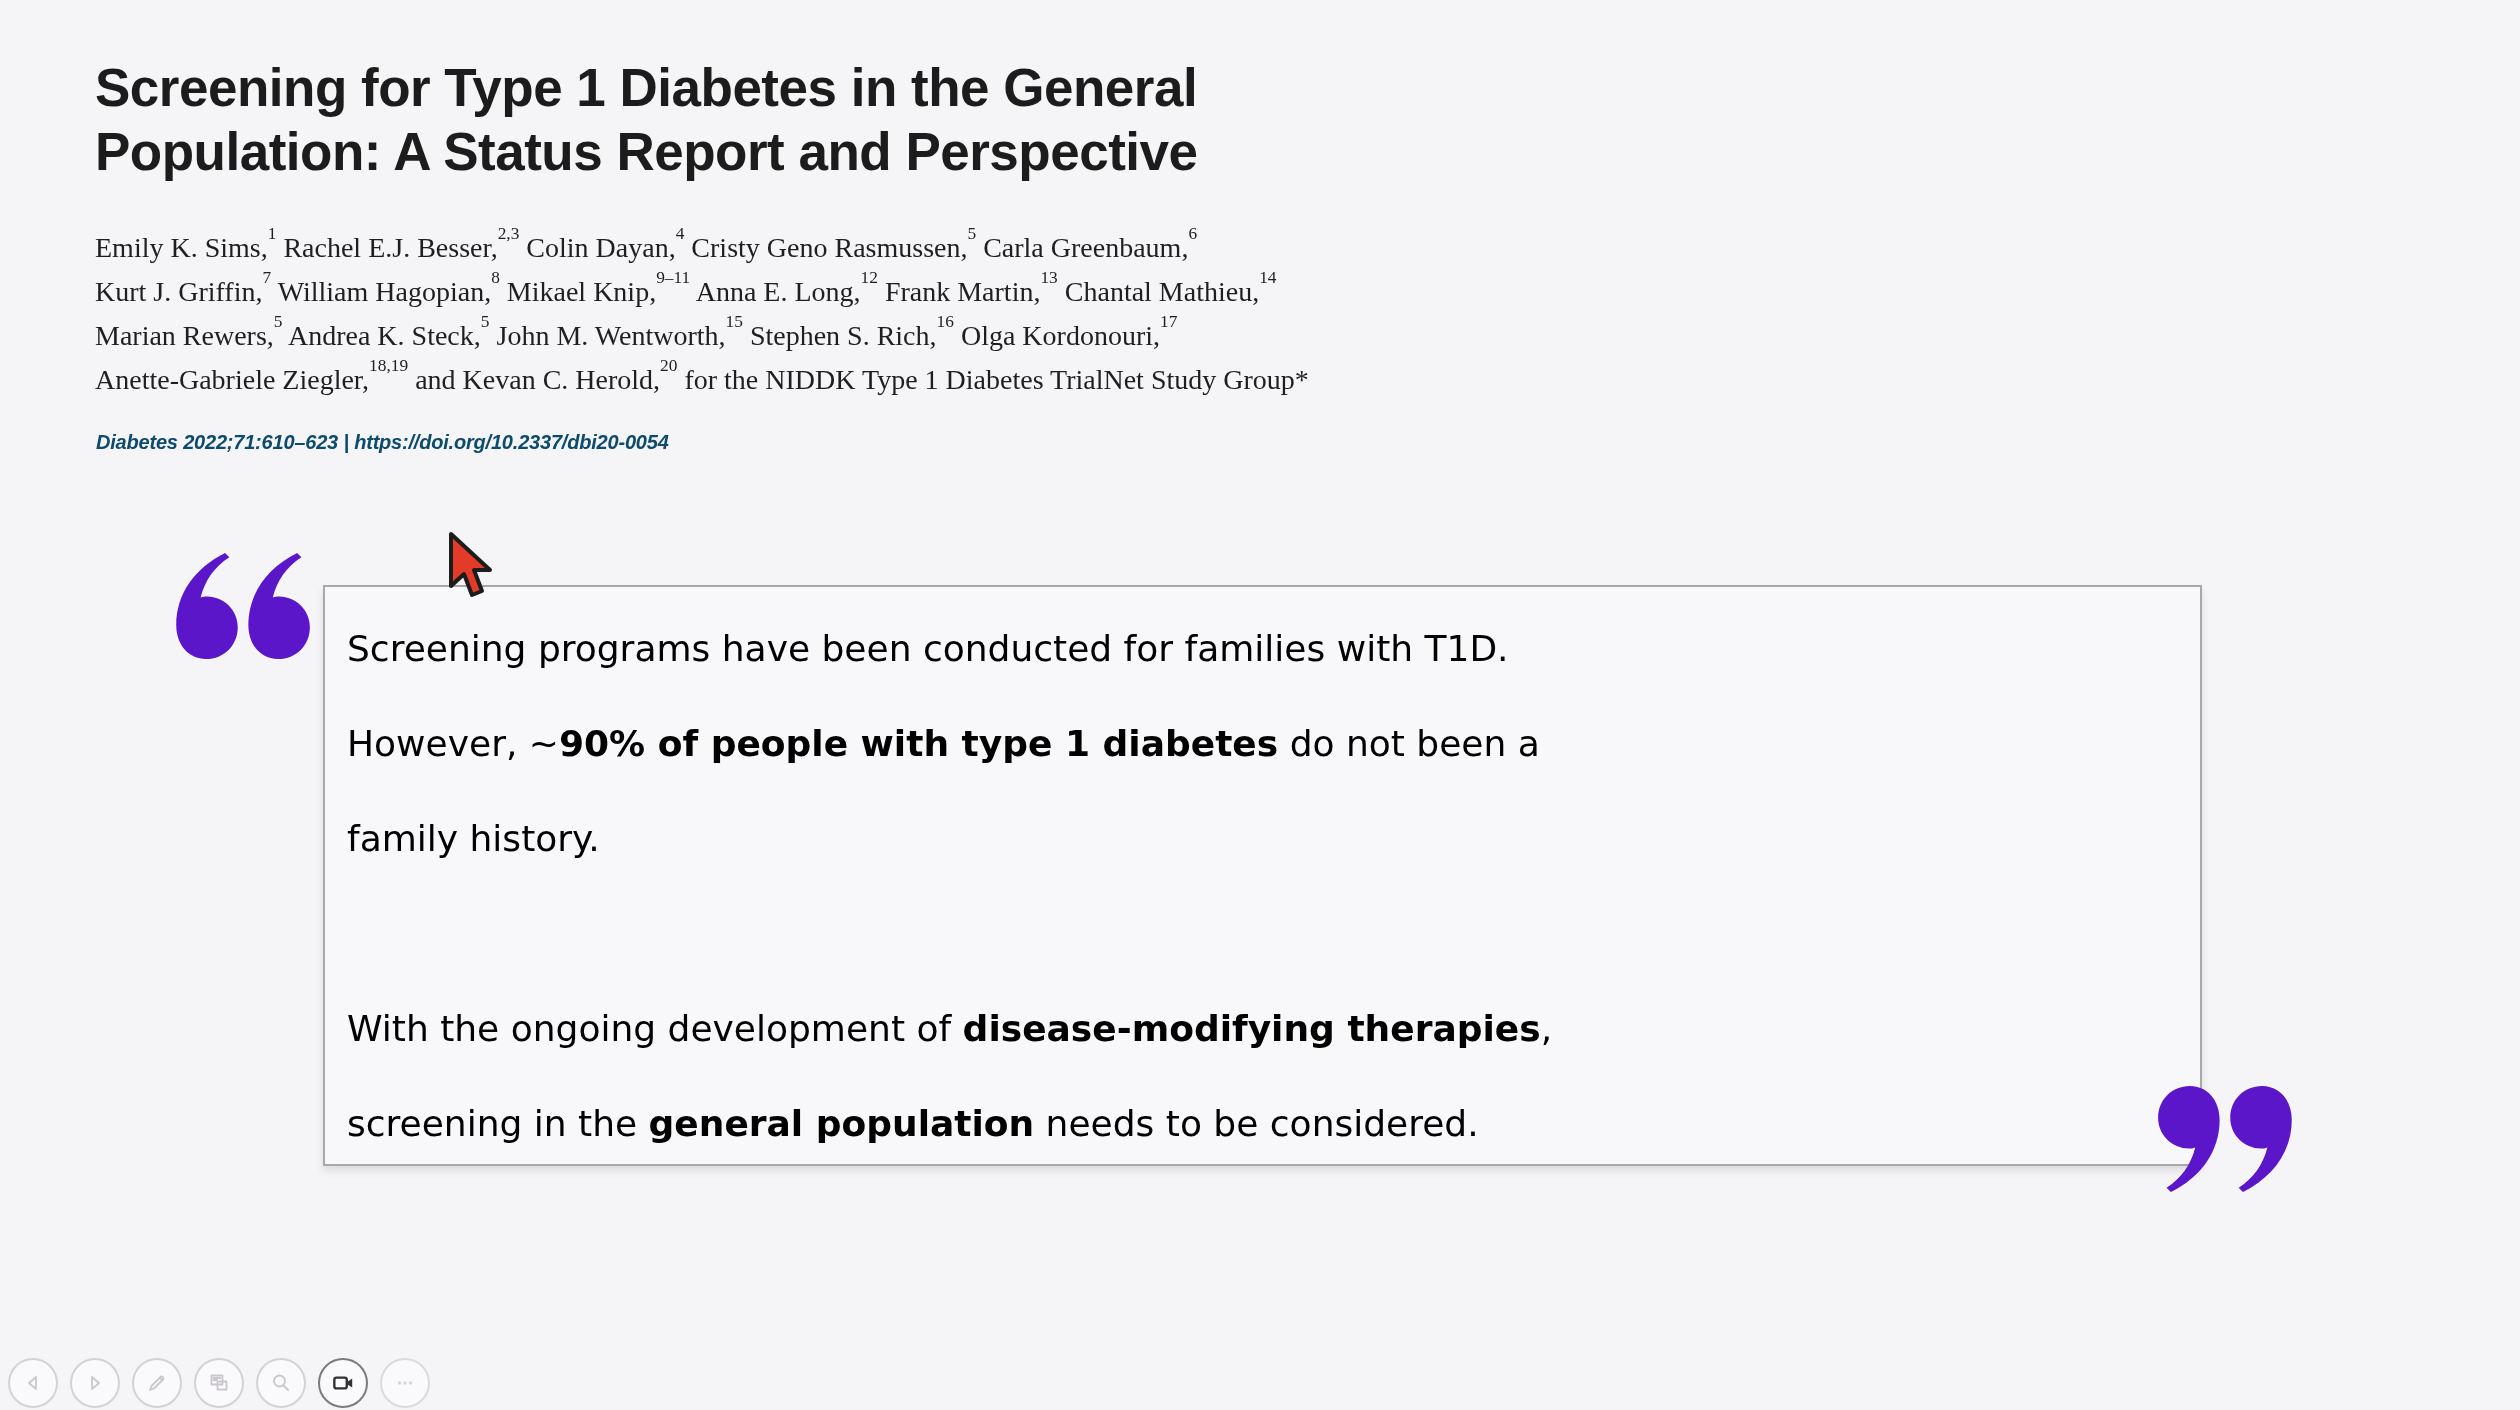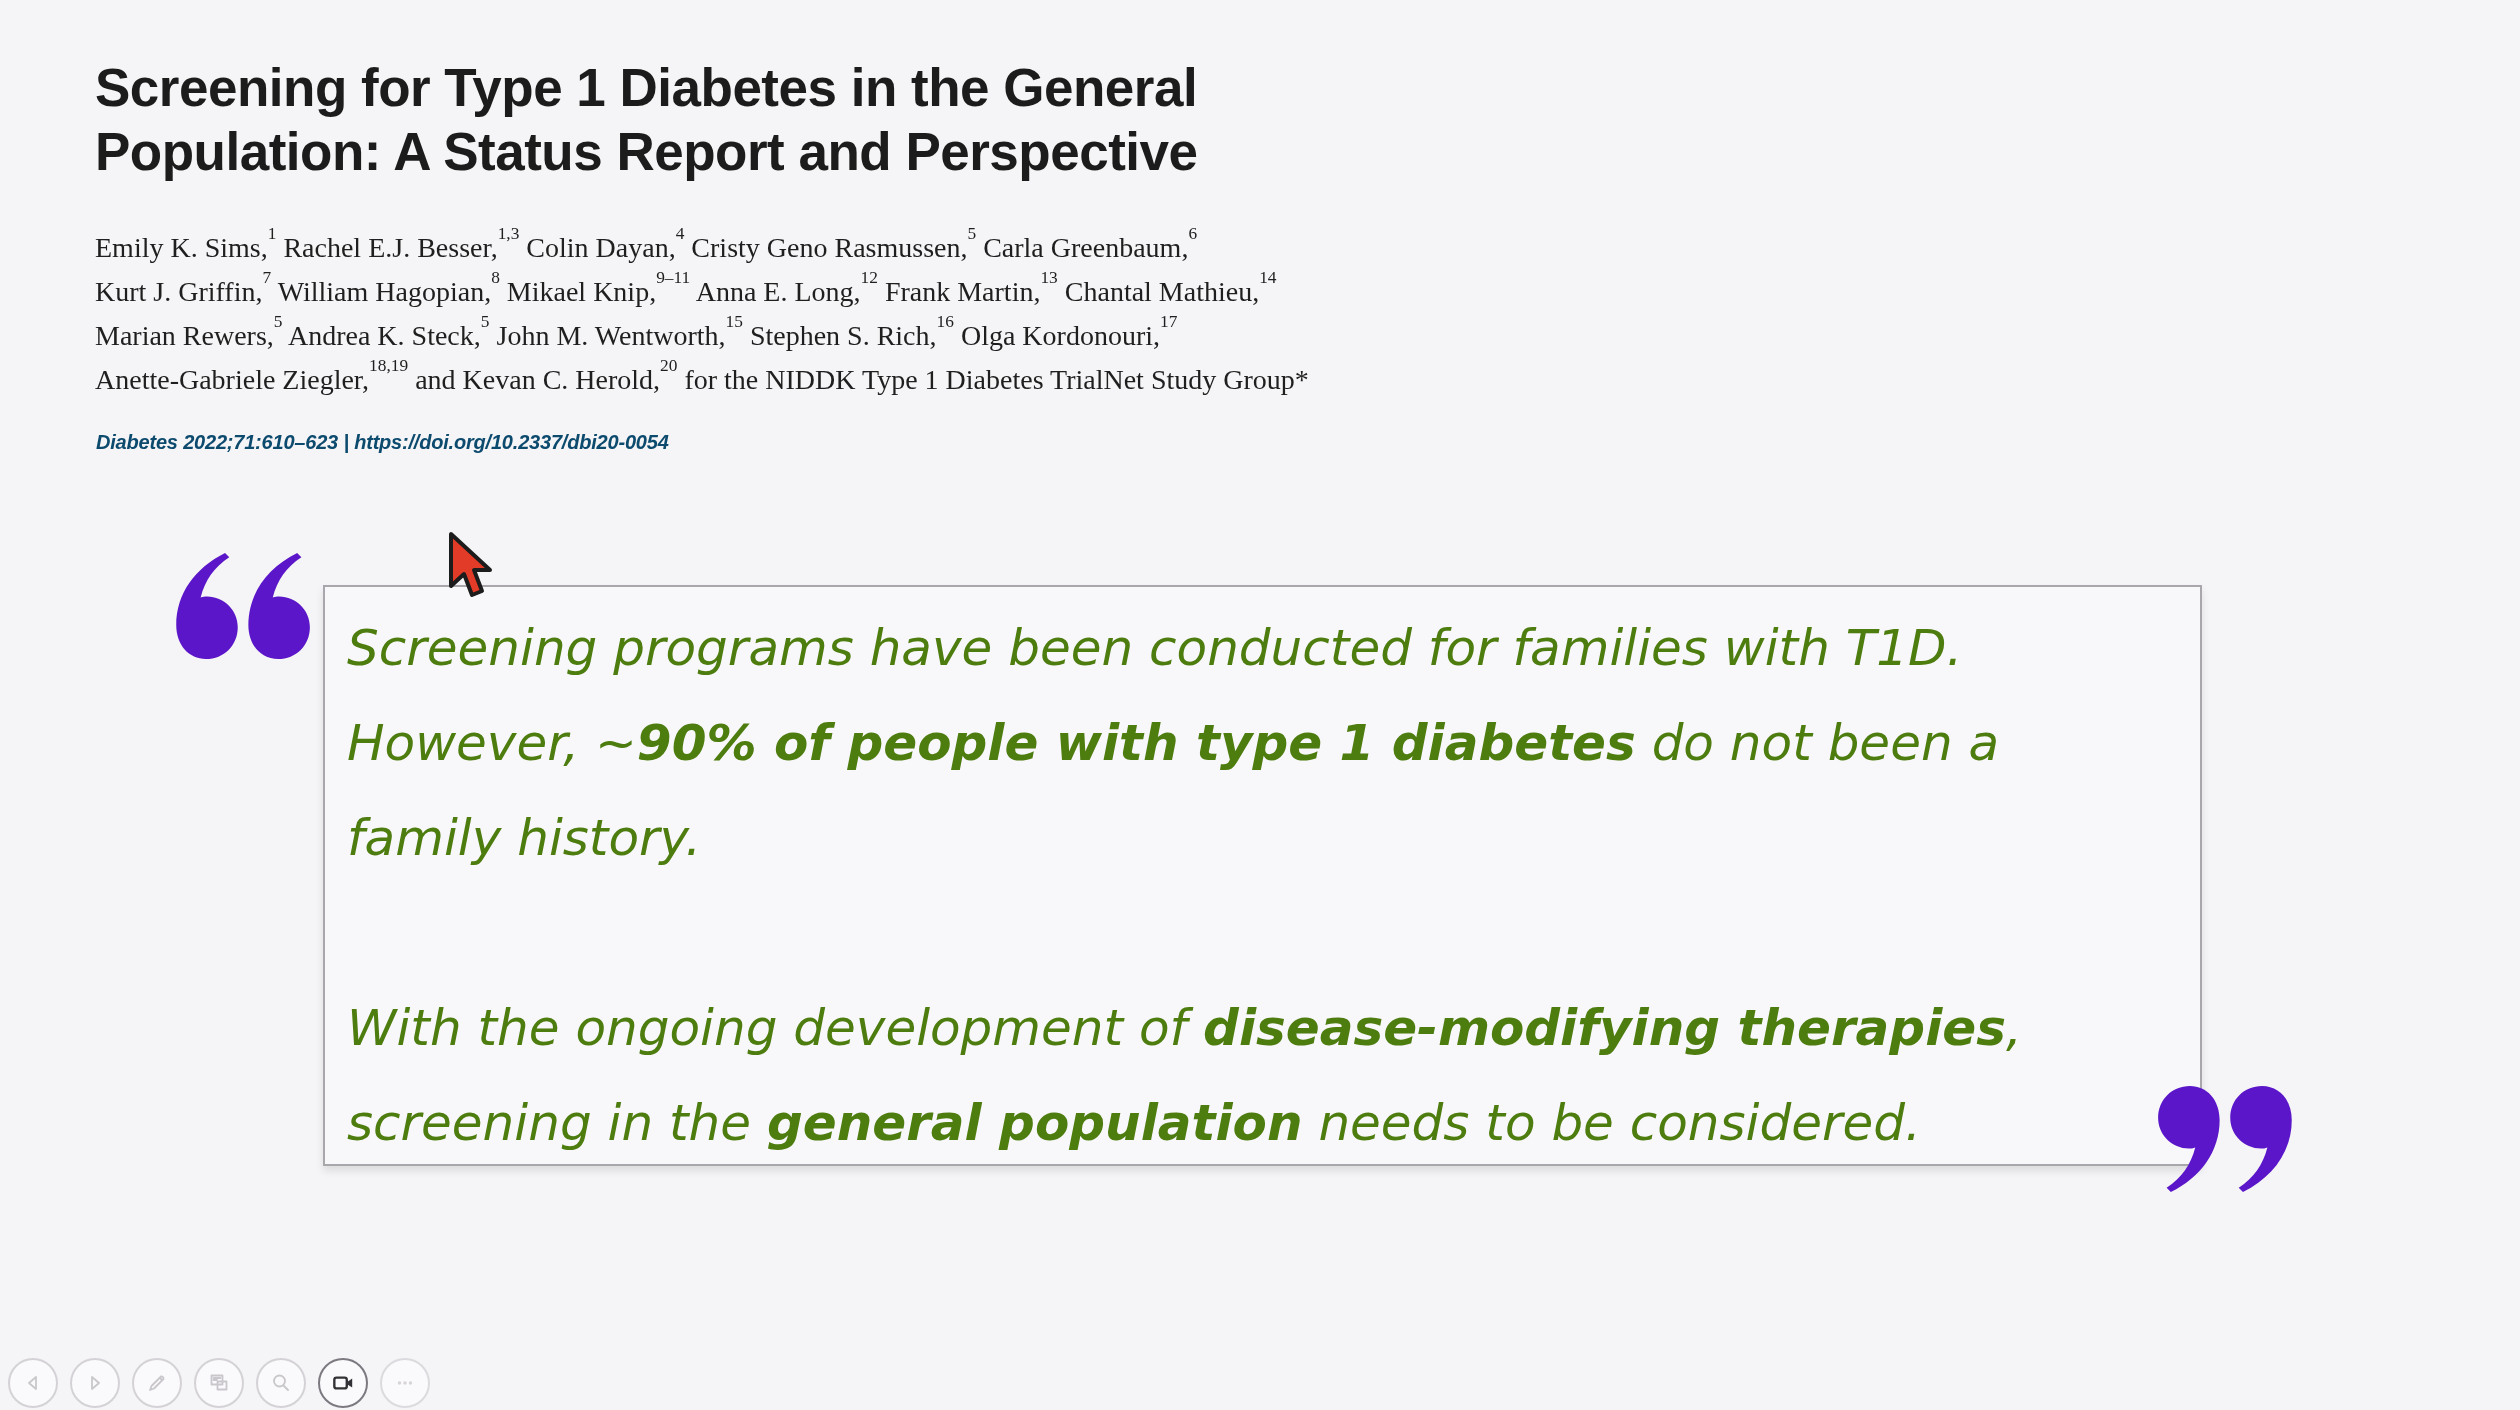--- a/index.html
+++ b/index.html
@@ -38,21 +38,21 @@
   .quote-box {
     position:absolute; left:323px; top:585px; width:1879px; height:581px;
     background:var(--box-bg);
     border:2px solid var(--box-border);
     box-shadow:0 5px 8px rgba(0,0,0,0.10);
     padding:14px 0 0 22px;
   }
   .q-line {
     height:95px; line-height:95px; white-space:nowrap;
     font-family:"DejaVu Sans", sans-serif;
-    font-style:italic; font-size:50px; color:#4d7c0f;
+    font-size:36px; color:#000000;
   }
   .q-line .seg-bold { font-weight:700; }
 
   .quote-mark { position:absolute; }
   .quote-mark path { fill:var(--accent); }
   .quote-open  { left:172px; top:551px; }
   .quote-close { left:2156px; top:1076px; }
 
   
   .cursor { position:absolute; left:448px; top:531px; }
@@ -87,21 +87,21 @@
 <body>
 
 <div class="slide">
 
   <h1 class="paper-title">
     <span class="t-line">Screening for Type 1 Diabetes in the General</span>
     <span class="t-line">Population: A Status Report and Perspective</span>
   </h1>
 
   <div class="authors">
-    <p class="a-line"><span>Emily K. Sims,</span><sup>1</sup><span> Rachel E.J. Besser,</span><sup>1,3</sup><span> Colin Dayan,</span><sup>4</sup><span> Cristy Geno Rasmussen,</span><sup>5</sup><span> Carla Greenbaum,</span><sup>6</sup></p>
+    <p class="a-line"><span>Emily K. Sims,</span><sup>1</sup><span> Rachel E.J. Besser,</span><sup>2,3</sup><span> Colin Dayan,</span><sup>4</sup><span> Cristy Geno Rasmussen,</span><sup>5</sup><span> Carla Greenbaum,</span><sup>6</sup></p>
     <p class="a-line"><span>Kurt J. Griffin,</span><sup>7</sup><span> William Hagopian,</span><sup>8</sup><span> Mikael Knip,</span><sup>9–11</sup><span> Anna E. Long,</span><sup>12</sup><span> Frank Martin,</span><sup>13</sup><span> Chantal Mathieu,</span><sup>14</sup></p>
     <p class="a-line"><span>Marian Rewers,</span><sup>5</sup><span> Andrea K. Steck,</span><sup>5</sup><span> John M. Wentworth,</span><sup>15</sup><span> Stephen S. Rich,</span><sup>16</sup><span> Olga Kordonouri,</span><sup>17</sup></p>
     <p class="a-line"><span>Anette-Gabriele Ziegler,</span><sup>18,19</sup><span> and Kevan C. Herold,</span><sup>20</sup><span> for the NIDDK Type 1 Diabetes TrialNet Study Group*</span></p>
   </div>
 
   <p class="ref-line"><span>Diabetes 2022;71:610–623</span><span> | </span><span>https://doi.org/10.2337/dbi20-0054</span></p>
 
   <svg class="quote-mark quote-open" width="140" height="110" viewBox="0 0 132 100">
     <g transform="rotate(180 32 50)">
       <path d="M32 0 C15 0 2 13 2 30 C2 46 15 59 31 59 C33 59 35 59 37 58 C33 74 24 87 10 96 L14 100 C42 86 60 62 60 32 C60 13 48 0 32 0 Z"></path>

